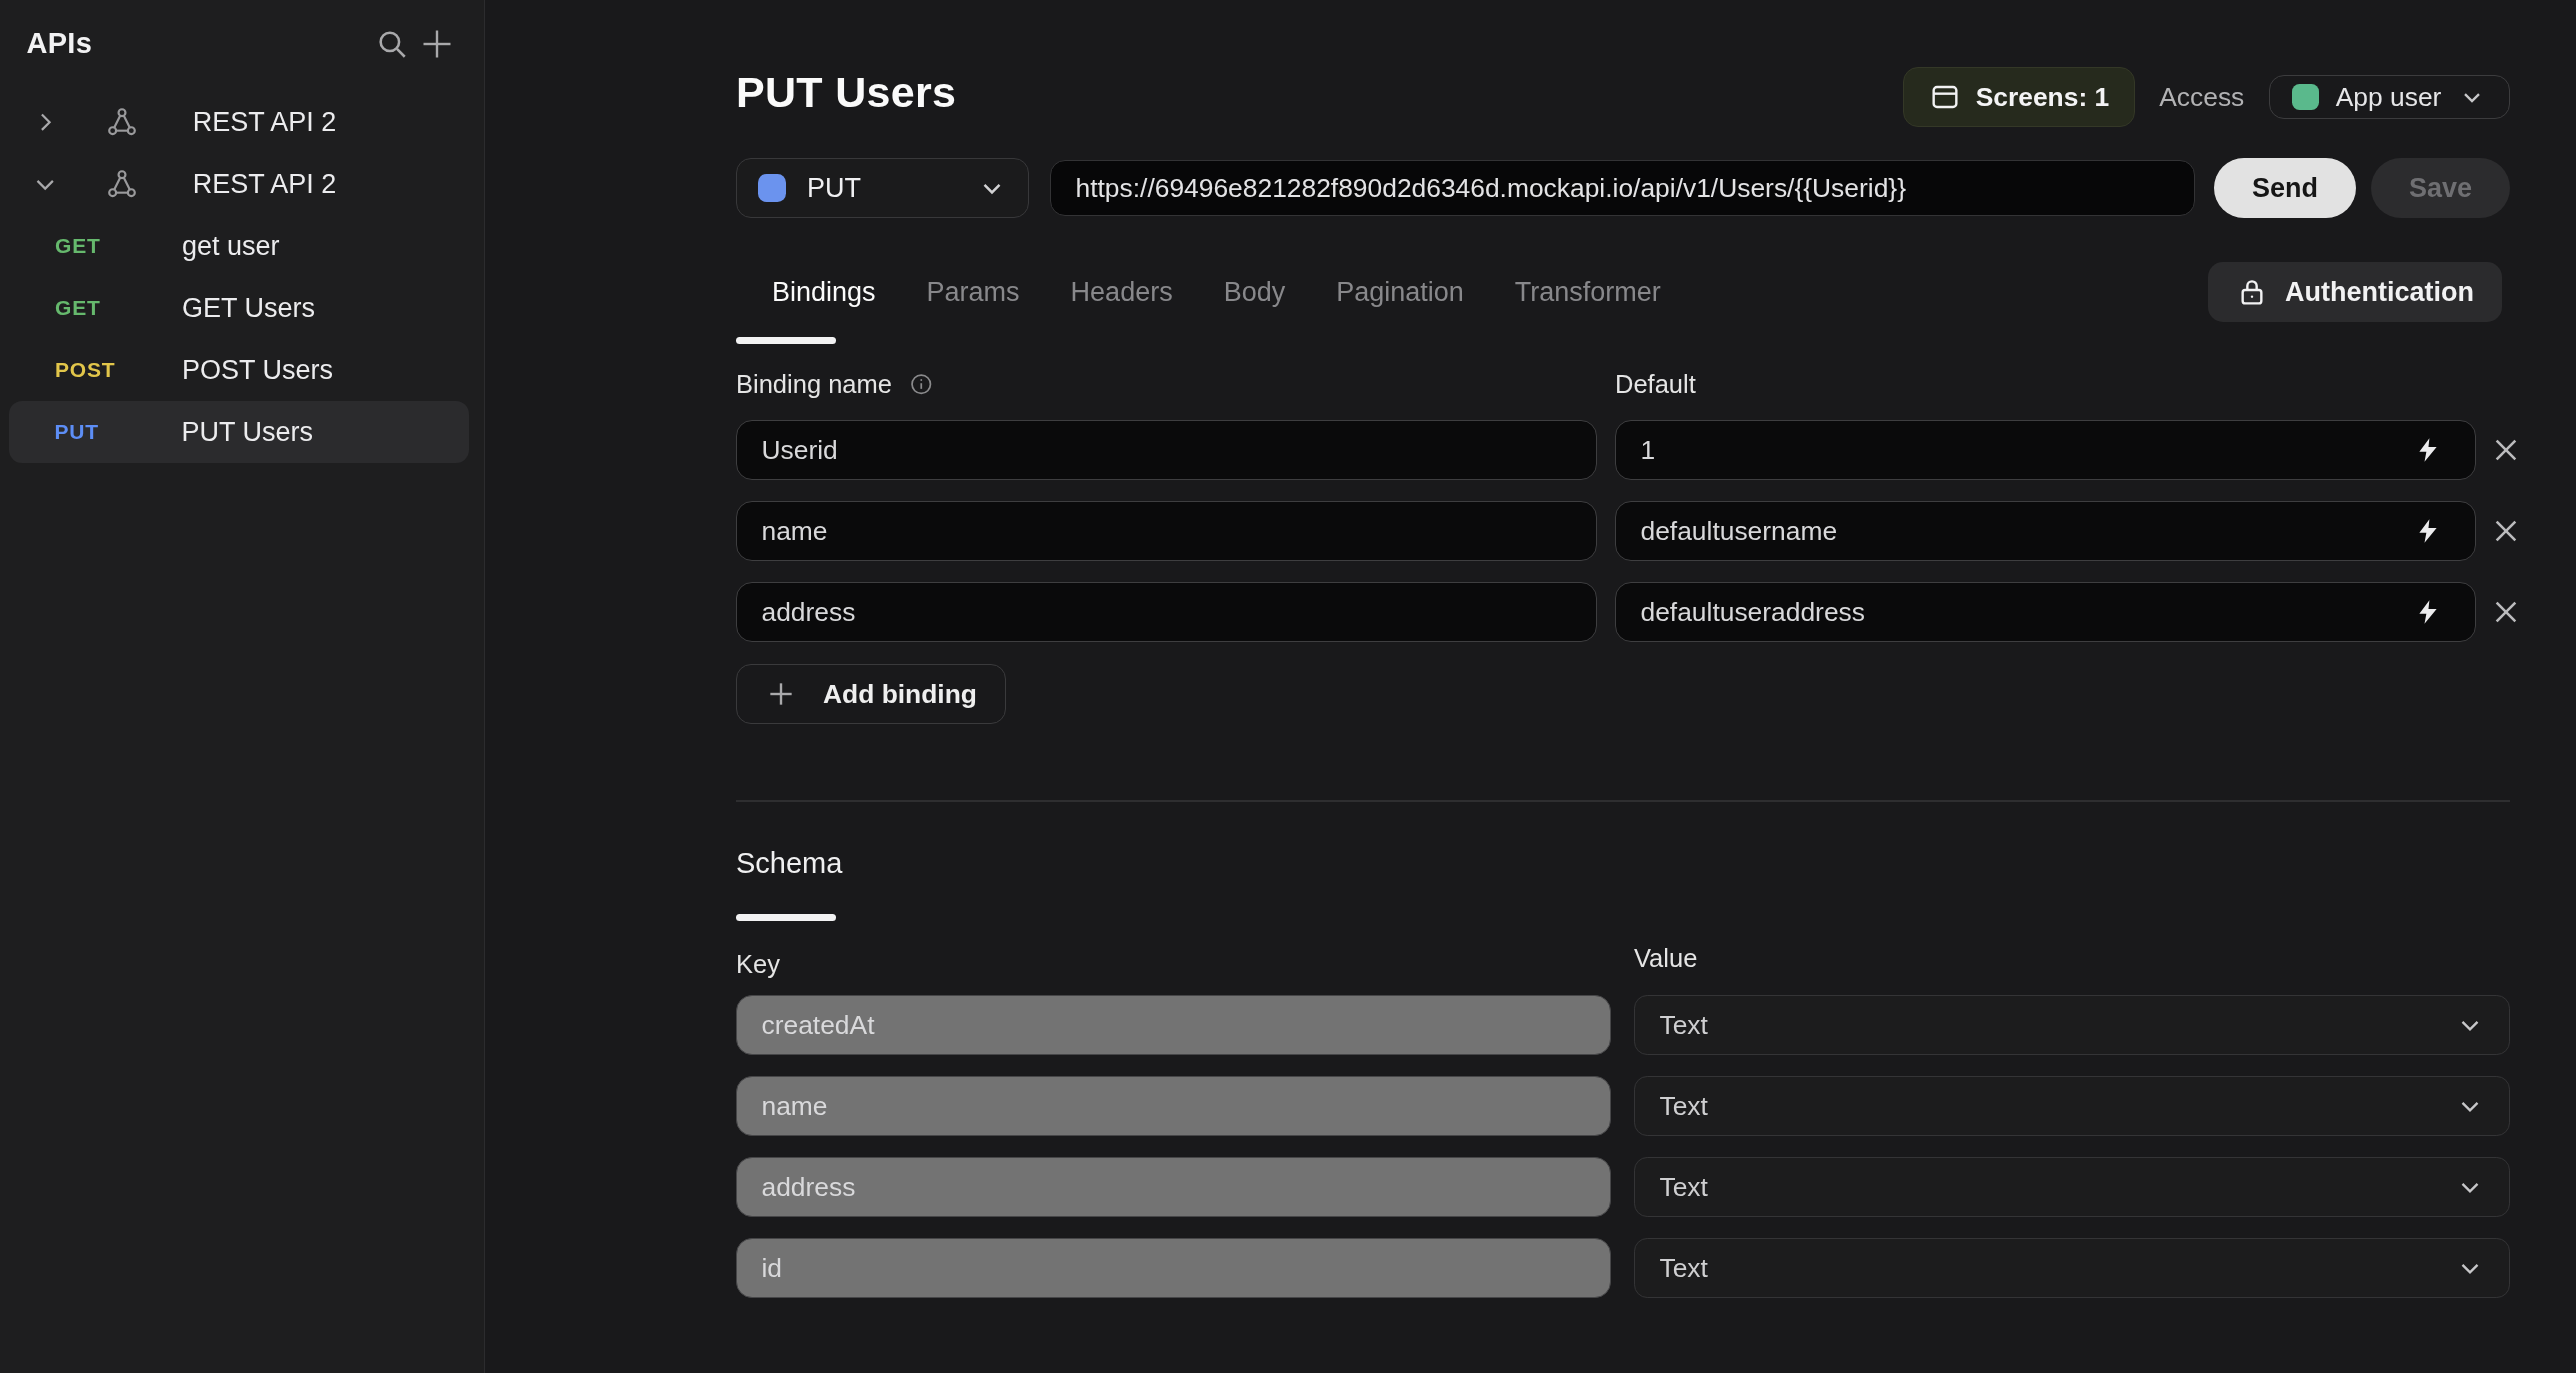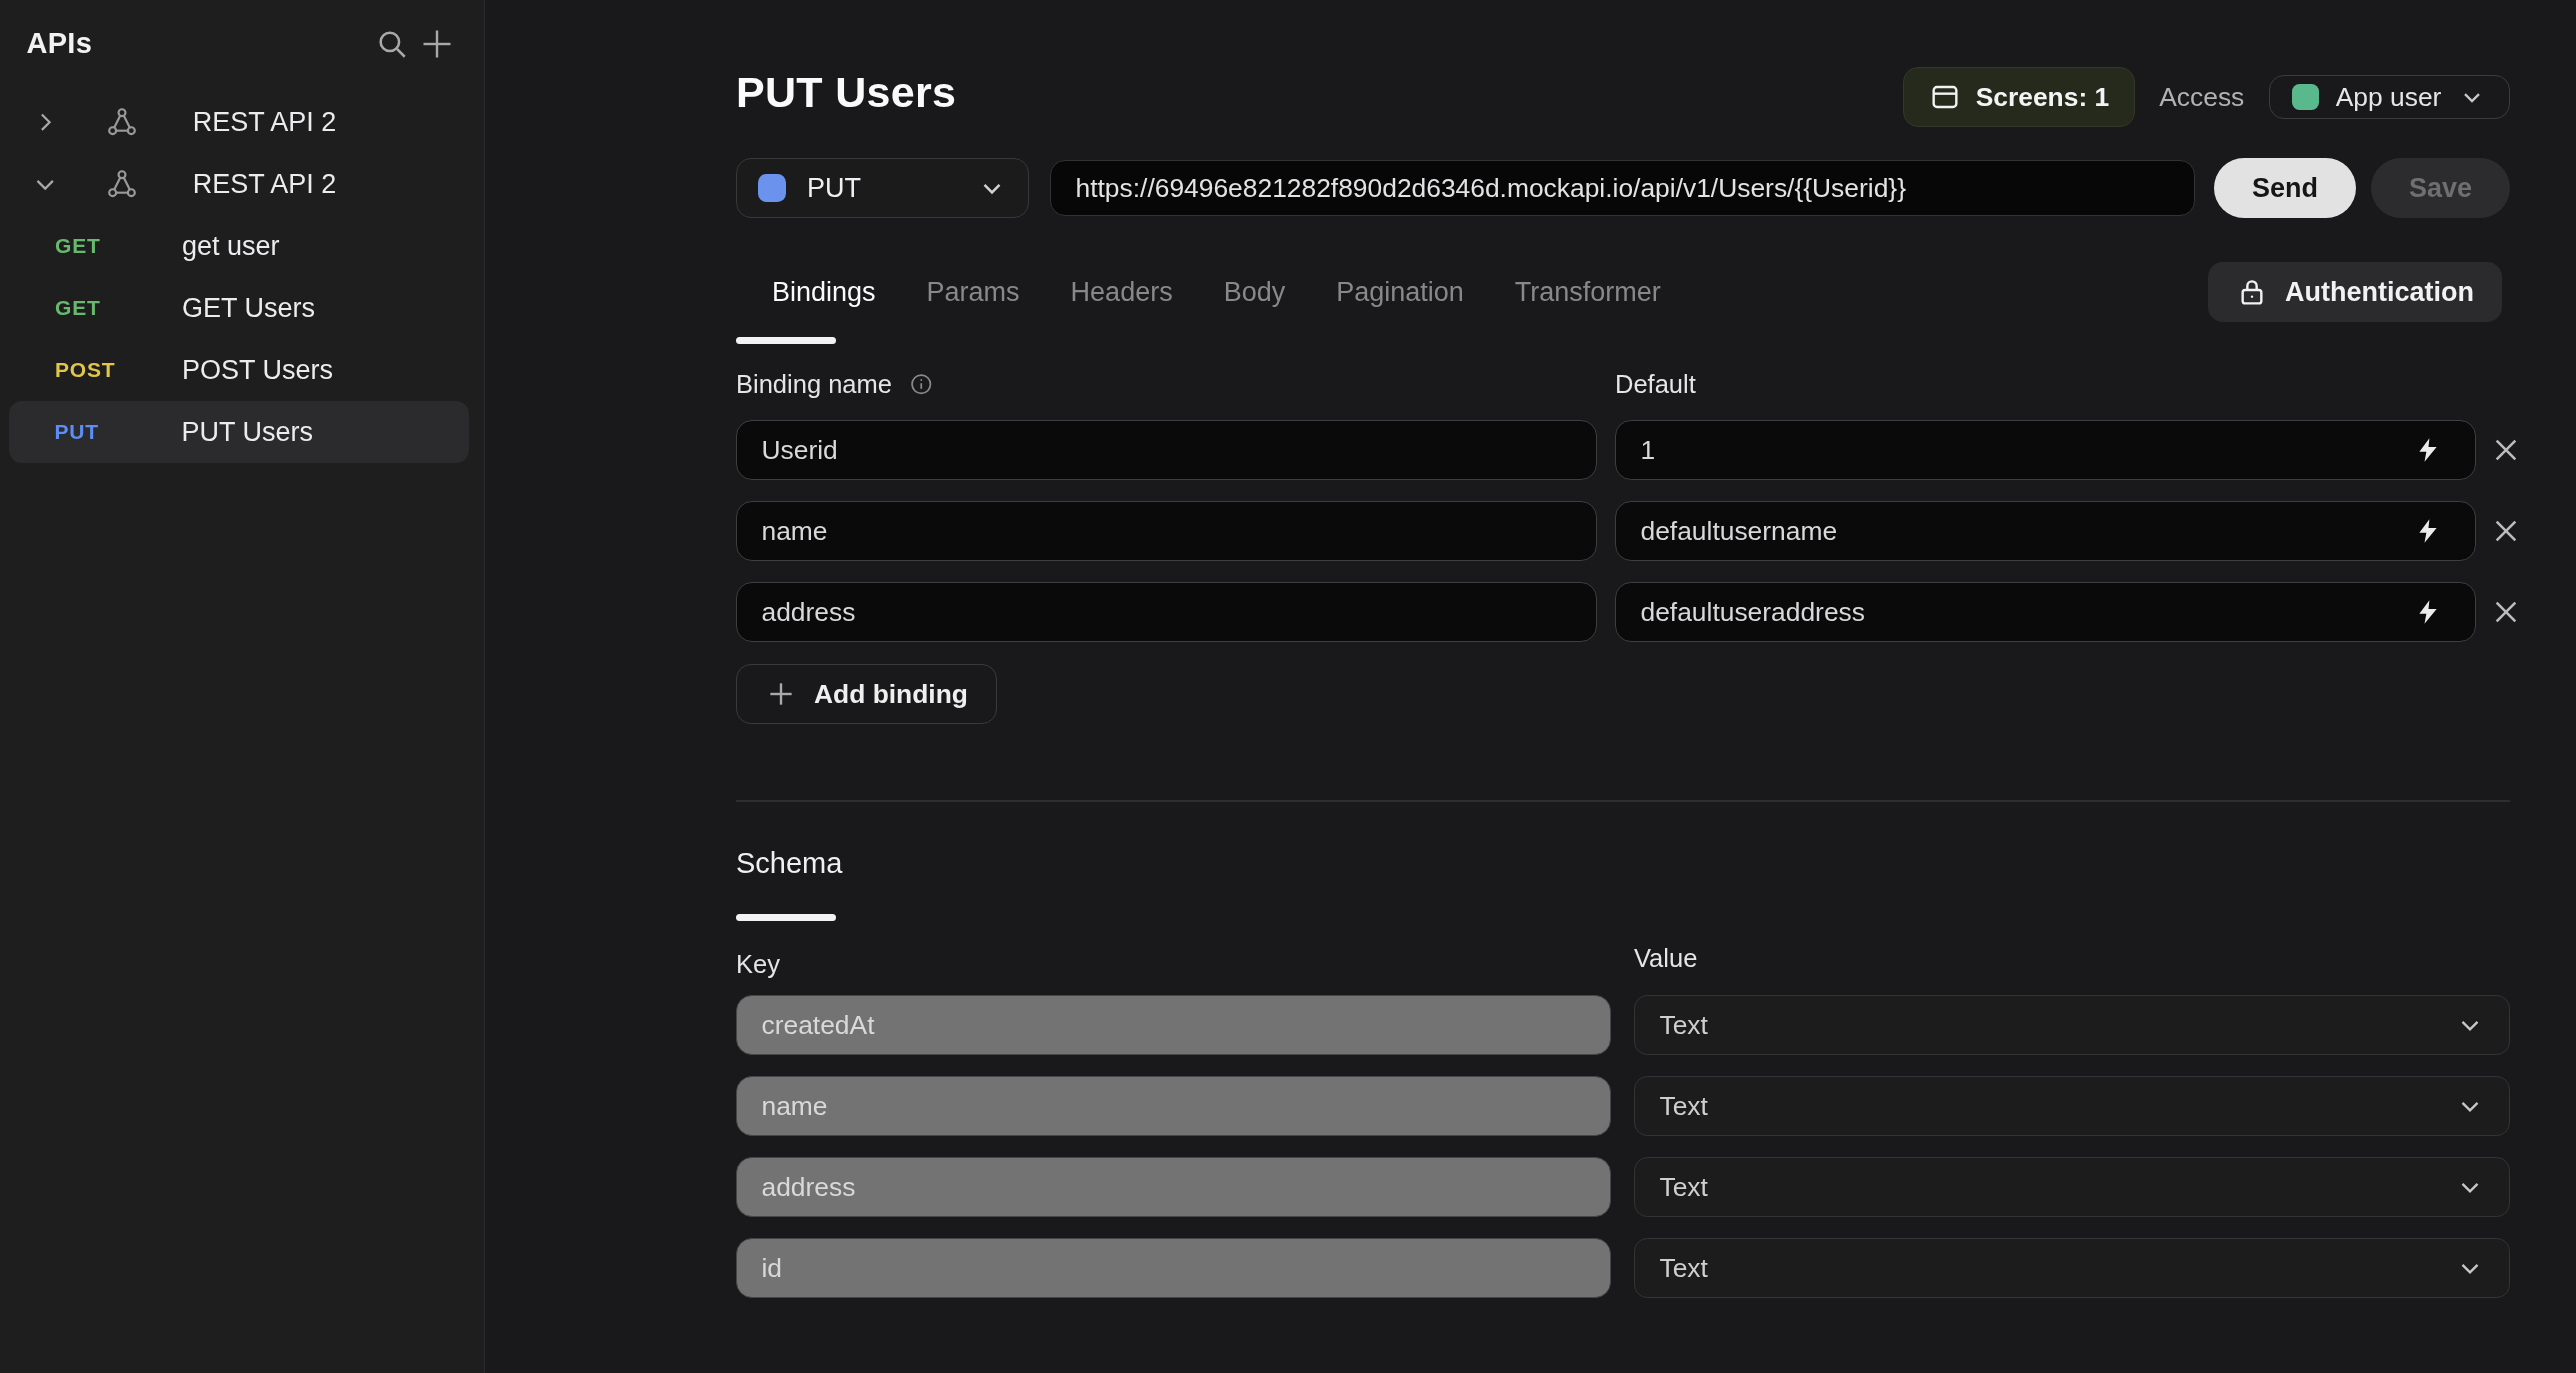--- a/index.html
+++ b/index.html
@@ -131,21 +131,21 @@
   .row-x {
     position:absolute; left:2000px; width:42px; height:60px;
     display:flex; align-items:center; justify-content:center;
     background:none; border:none; cursor:pointer;
   }
   .r1 { top:420px; } .r2 { top:501px; } .r3 { top:582px; }
 
   .add-binding {
     position:absolute; left:251px; top:664px; height:60px;
     border:1.9px solid #3a3a3c; border-radius:15px; background:none;
-    display:flex; align-items:center; gap:17px; padding:0 28px; cursor:pointer;
+    display:flex; align-items:center; gap:26px; padding:0 28px; cursor:pointer;
     font-family:"Liberation Sans", sans-serif; font-size:26.4px; font-weight:700; color:#efefef;
   }
   .divider { position:absolute; left:251px; right:66px; top:800px; height:1.9px; background:#2e2e30; }
 
   .schema-title { position:absolute; left:251px; top:847px; font-size:29px; color:#f0f0f1; }
   .schema-underline {
     position:absolute; left:251px; top:914px; width:100px; height:6.6px;
     border-radius:3.8px; background:#f2f2f3;
   }
   .schema-key { left:251px; width:875px; background:#737373; border-color:#464648; }

